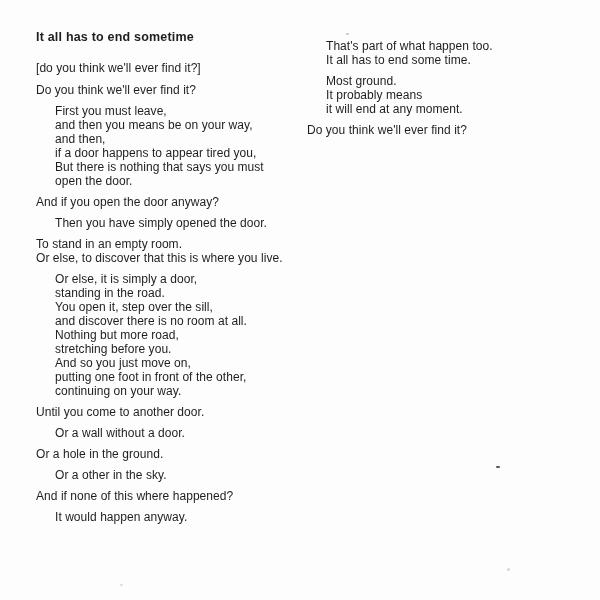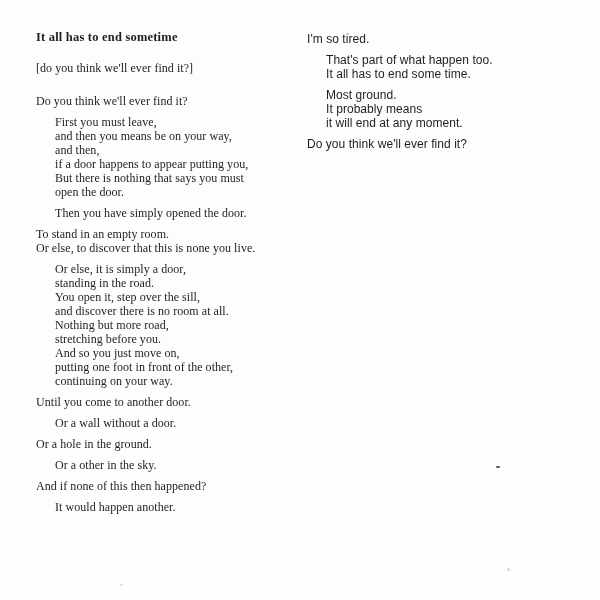--- a/index.html
+++ b/index.html
@@ -7,31 +7,31 @@
     position: relative;
     width: 600px;
     height: 600px;
     overflow: hidden;
     font-family: "Liberation Sans", "DejaVu Sans", sans-serif;
     font-size: 12px;
     line-height: 14px;
     letter-spacing: 0.05px;
   }
   .col { position: absolute; }
-  .col-left  { left: 36px; top: 30px; width: 268px; font-family: Liberation Serif, serif; }
+  .col-left  { left: 36px; top: 30px; width: 268px; }
   .col-right { left: 307px; top: 32px; width: 285px; }
   .stanza { margin-bottom: 7px; }
   .stanza.indent { padding-left: 19px; }
   .stanza.title-block {
     font-weight: bold;
     font-size: 12.5px;
     letter-spacing: 0.2px;
     margin-bottom: 17px;
   }
-  .stanza.gap-large { margin-bottom: 19px; }
+  .stanza.gap-large { margin-bottom: 8px; }
   .line { white-space: nowrap; }
   
   .speck { position: absolute; }
   .speck-1 { left: 496px; top: 466px; width: 4px; height: 2px; background: #5a5a5a; border-radius: 1px; }
   .speck-2 { left: 346px; top: 33px;  width: 3px; height: 2px; background: #c9c9c9; border-radius: 1px; }
   .speck-3 { left: 507px; top: 568px; width: 3px; height: 3px; background: #d6d6d6; border-radius: 2px; }
   .speck-4 { left: 120px; top: 584px; width: 3px; height: 2px; background: #dedede; border-radius: 1px; }
 </style>
 </head>
 <body>
@@ -44,30 +44,33 @@
       <div class="stanza gap-large">
         <div class="line">[do you think we'll ever find it?]</div>
       </div>
       <div class="stanza">
         <div class="line">Do you think we'll ever find it?</div>
       </div>
       <div class="stanza indent">
         <div class="line">First you must leave,</div>
         <div class="line">and then you means be on your way,</div>
         <div class="line">and then,</div>
-        <div class="line">if a door happens to appear putting you,</div>
+        <div class="line">if a door happens to appear tired you,</div>
         <div class="line">But there is nothing that says you must</div>
         <div class="line">open the door.</div>
+      </div>
+      <div class="stanza">
+        <div class="line">And if you open the door anyway?</div>
       </div>
       <div class="stanza indent">
         <div class="line">Then you have simply opened the door.</div>
       </div>
       <div class="stanza">
         <div class="line">To stand in an empty room.</div>
-        <div class="line">Or else, to discover that this is none you live.</div>
+        <div class="line">Or else, to discover that this is where you live.</div>
       </div>
       <div class="stanza indent">
         <div class="line">Or else, it is simply a door,</div>
         <div class="line">standing in the road.</div>
         <div class="line">You open it, step over the sill,</div>
         <div class="line">and discover there is no room at all.</div>
         <div class="line">Nothing but more road,</div>
         <div class="line">stretching before you.</div>
         <div class="line">And so you just move on,</div>
         <div class="line">putting one foot in front of the other,</div>
@@ -79,29 +82,28 @@
       <div class="stanza indent">
         <div class="line">Or a wall without a door.</div>
       </div>
       <div class="stanza">
         <div class="line">Or a hole in the ground.</div>
       </div>
       <div class="stanza indent">
         <div class="line">Or a other in the sky.</div>
       </div>
       <div class="stanza">
-        <div class="line">And if none of this then happened?</div>
+        <div class="line">And if none of this where happened?</div>
       </div>
       <div class="stanza indent">
-        <div class="line">It would happen another.</div>
+        <div class="line">It would happen anyway.</div>
       </div>
     </section>
   <section class="col col-right">
       <div class="stanza">
-        <div class="line">I'm so tired.</div>
       </div>
       <div class="stanza indent">
         <div class="line">That's part of what happen too.</div>
         <div class="line">It all has to end some time.</div>
       </div>
       <div class="stanza indent">
         <div class="line">Most ground.</div>
         <div class="line">It probably means</div>
         <div class="line">it will end at any moment.</div>
       </div>

